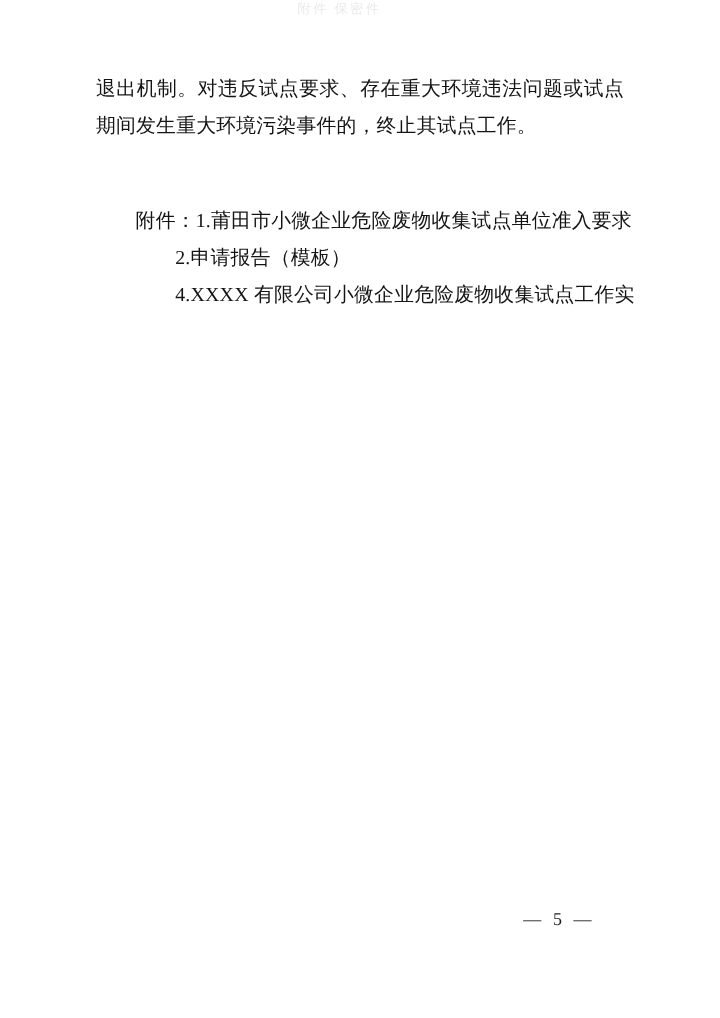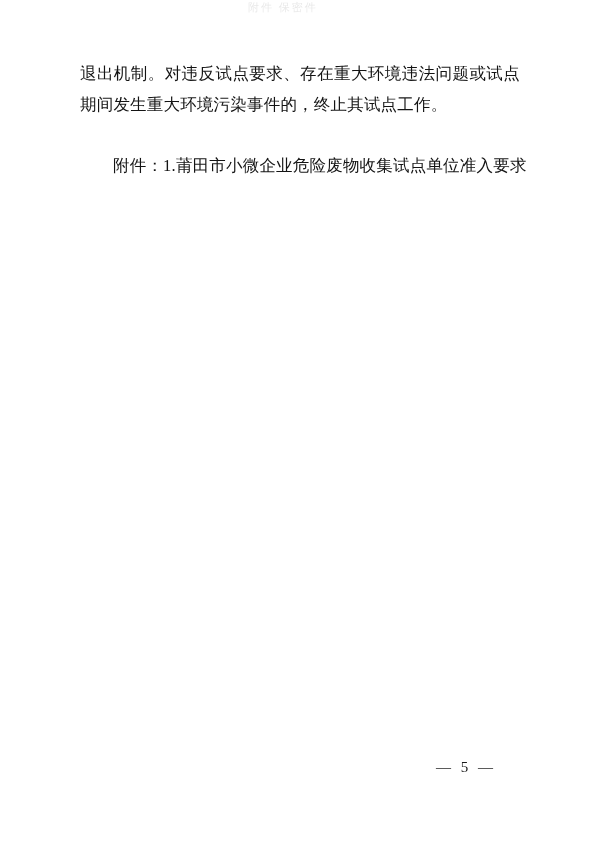--- a/index.html
+++ b/index.html
@@ -45,21 +45,21 @@
     font-size: 16.5px;
     line-height: 31px;
     text-align: justify;
     text-justify: inter-ideograph;
     letter-spacing: 0.2px;
     color: #141414;
     margin: 0;
   }
 
   .attachments {
-    margin-top: 30px;
+    margin-top: 48px;
   }
 
   .attach-line {
     font-size: 16.5px;
     line-height: 31px;
     color: #141414;
     letter-spacing: 0.2px;
     white-space: nowrap;
   }
 
@@ -101,22 +101,28 @@
 <div class="page">
 
   <p class="body-paragraph">退出机制。对违反试点要求、存在重大环境违法问题或试点期间发生重大环境污染事件的，终止其试点工作。</p>
 
   <div class="attachments">
 
     <div class="attach-line first">
       <span>附件：</span><span class="num">1.</span><span>莆田市小微企业危险废物收集试点单位准入要求</span>
     </div>
 
+    <div class="attach-line indent">
+      <span class="num">2.</span><span>申请报告（模板）</span>
+    </div>
 
 
+    <div class="attach-line indent">
+      <span class="num">4.</span><span>XXXX 有限公司小微企业危险废物收集试点工作实</span>
+    </div>
 
 
   </div>
 
   <div class="page-number">
     <span class="pn-inner">— 5 —</span>
   </div>
 
 </div>
 

